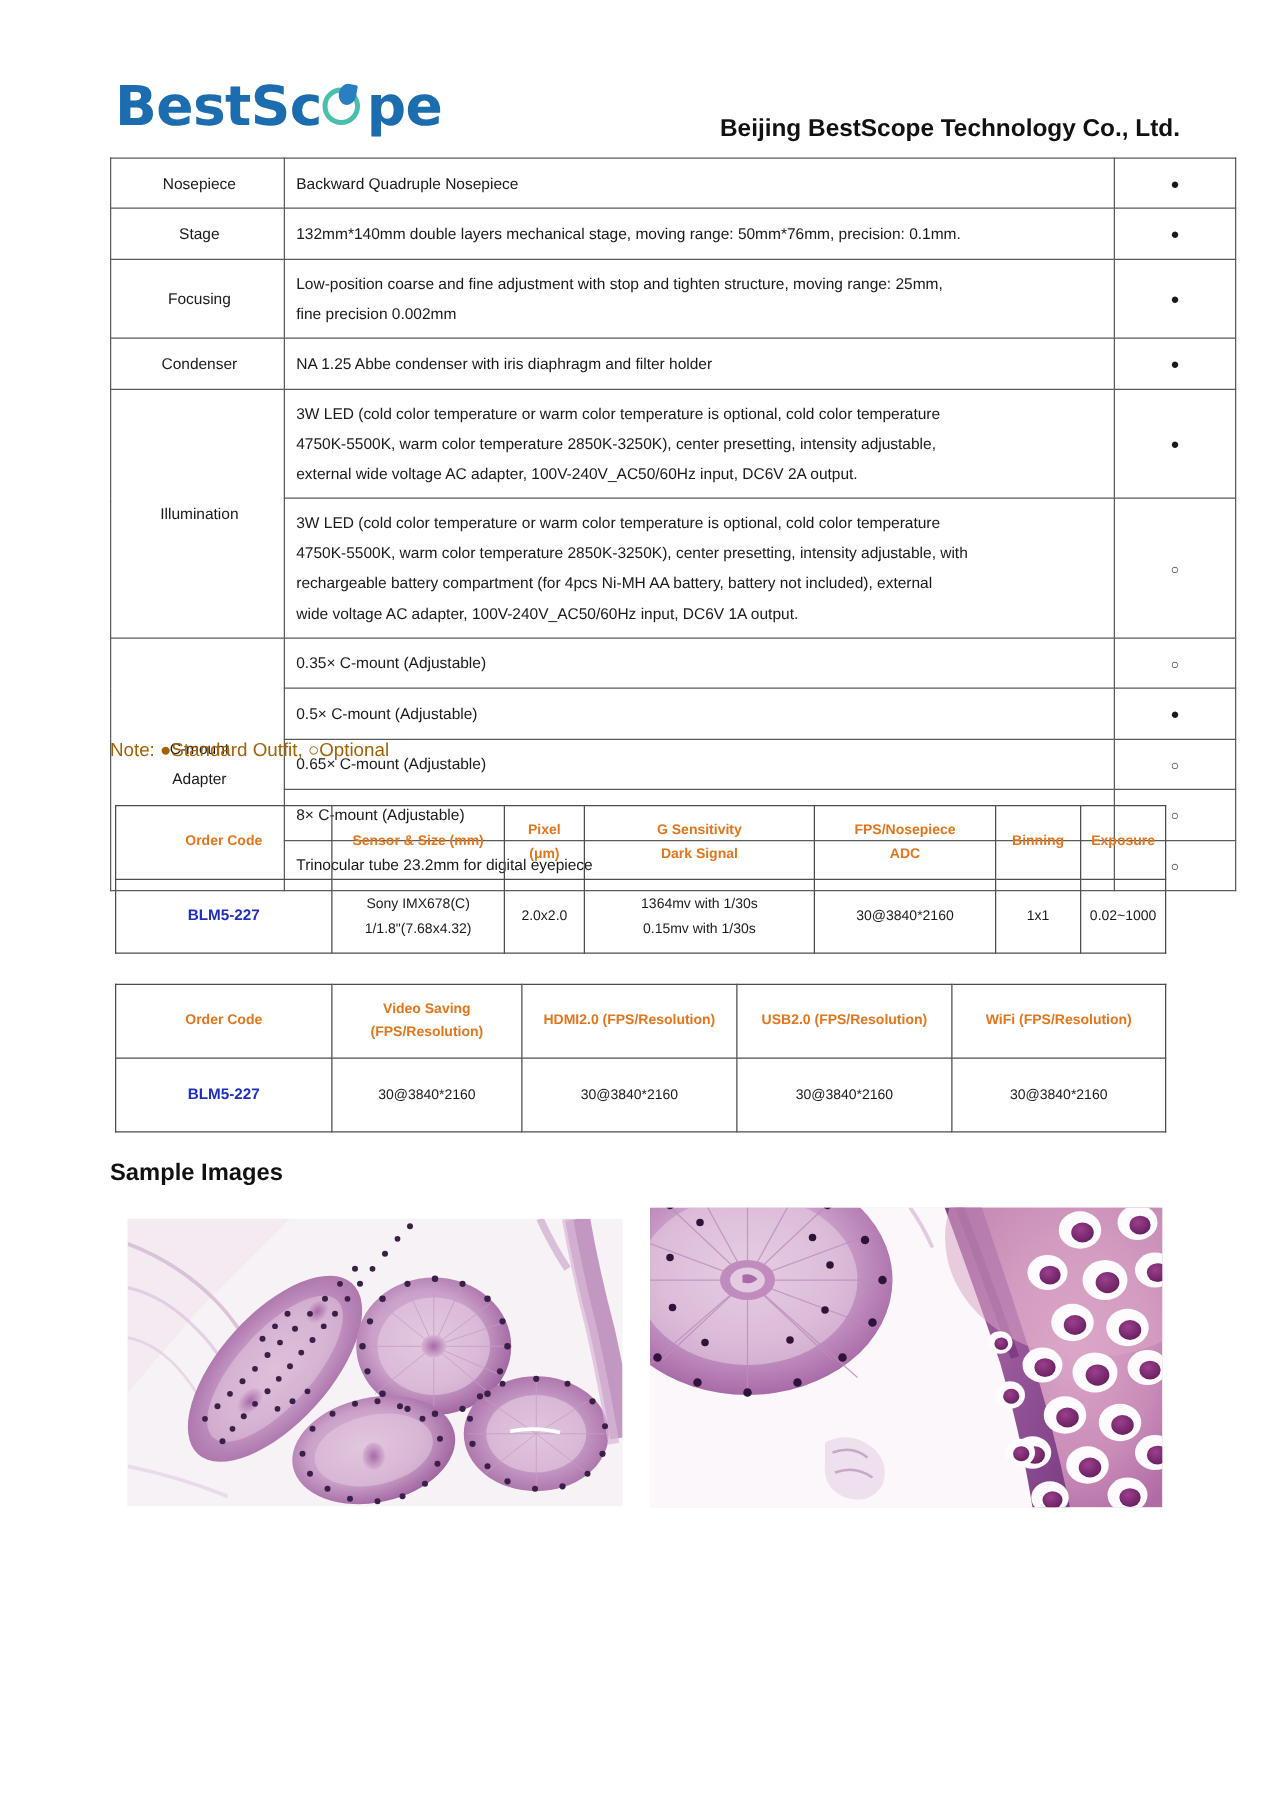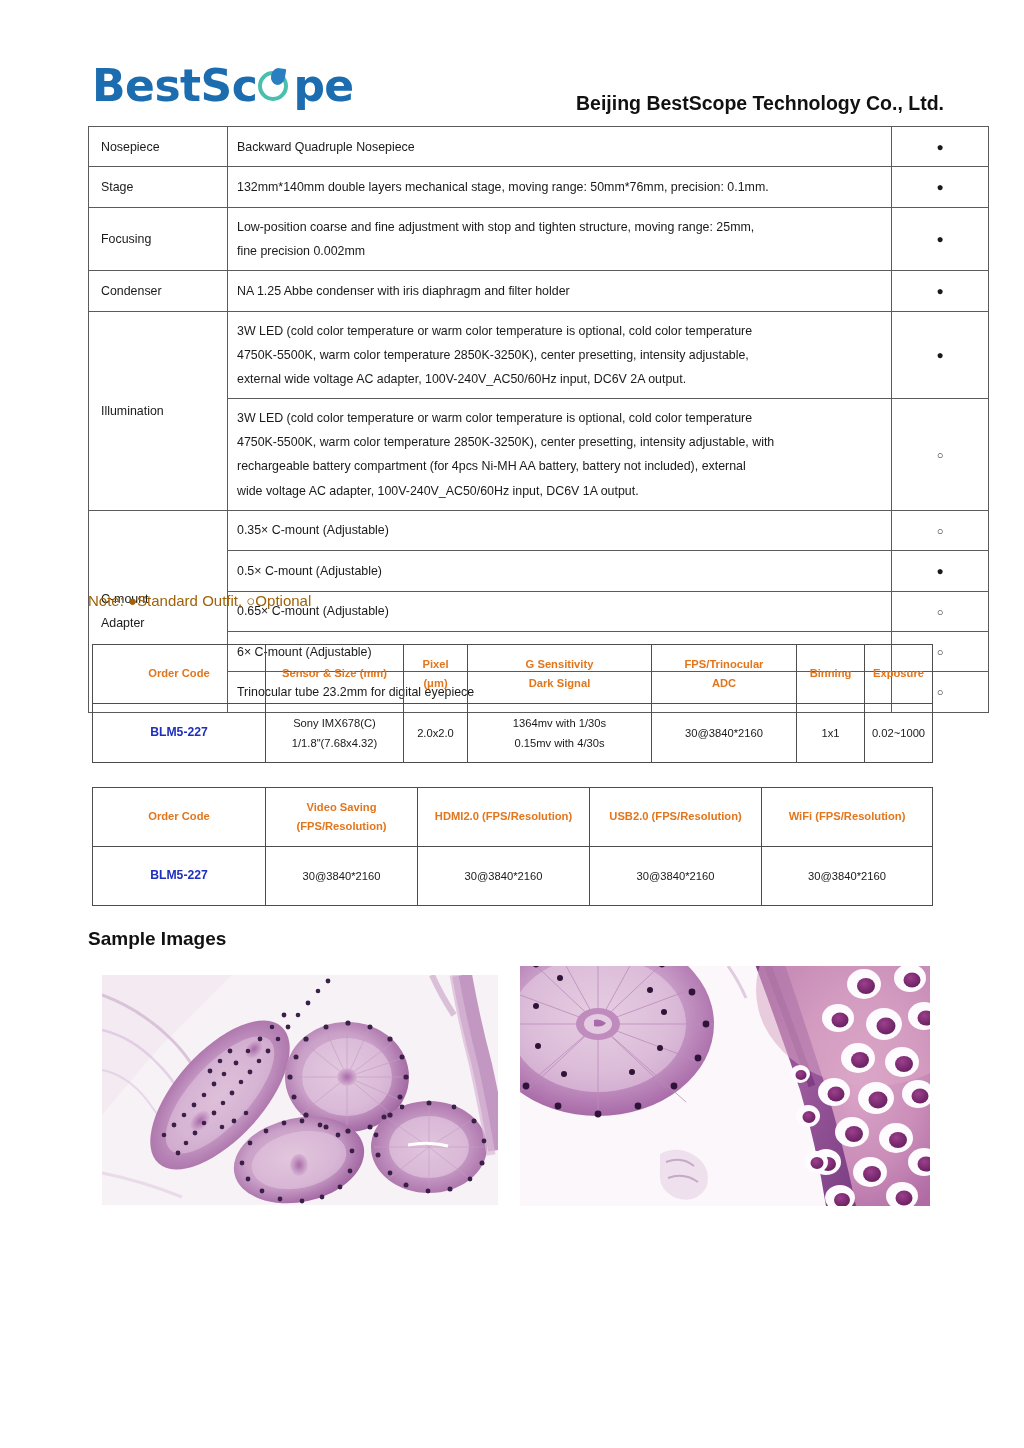--- a/index.html
+++ b/index.html
@@ -97,20 +97,21 @@
   .spec-table td {
     border: 1px solid #5b5b5b;
     padding: 7px 9px;
     vertical-align: middle;
     line-height: 1.95;
     color: #1a1a1a;
   }
   .spec-table td.label {
     width: 117px;
     padding-left: 12px;
+    text-align: center;
   }
   .spec-table td.desc {
     width: 645px;
   }
   .spec-table td.mark {
     width: 92px;
     text-align: center;
     font-size: 13px;
     padding: 7px 2px;
   }
@@ -253,21 +254,21 @@
       </tr>
       <tr>
         <td class="desc">0.5× C-mount (Adjustable)</td>
         <td class="mark"><span class="mark-solid"></span></td>
       </tr>
       <tr>
         <td class="desc">0.65× C-mount (Adjustable)</td>
         <td class="mark"><span class="mark-hollow"></span></td>
       </tr>
       <tr>
-        <td class="desc">6× C-mount (Adjustable)</td>
+        <td class="desc">8× C-mount (Adjustable)</td>
         <td class="mark"><span class="mark-hollow"></span></td>
       </tr>
       <tr>
         <td class="desc">Trinocular tube 23.2mm for digital eyepiece</td>
         <td class="mark"><span class="mark-hollow"></span></td>
       </tr>
     </tbody>
   </table>
 
   <div class="note">Note: ●Standard Outfit, ○Optional</div>
@@ -292,42 +293,42 @@
         </th>
         <th>
           <div>Pixel</div>
           <div>(μm)</div>
         </th>
         <th>
           <div>G Sensitivity</div>
           <div>Dark Signal</div>
         </th>
         <th>
-          <div>FPS/Trinocular</div>
+          <div>FPS/Nosepiece</div>
           <div>ADC</div>
         </th>
         <th>
           <div>Binning</div>
         </th>
         <th>
           <div>Exposure</div>
         </th>
       </tr>
     </thead>
     <tbody>
       <tr>
         <td class="order">BLM5-227</td>
         <td>
           <div>Sony IMX678(C)</div>
           <div>1/1.8"(7.68x4.32)</div>
         </td>
         <td>2.0x2.0</td>
         <td>
           <div>1364mv with 1/30s</div>
-          <div>0.15mv with 4/30s</div>
+          <div>0.15mv with 1/30s</div>
         </td>
         <td>30@3840*2160</td>
         <td>1x1</td>
         <td>0.02~1000</td>
       </tr>
     </tbody>
   </table>
 
   <table class="cam-table" id="camera-table-2">
     <colgroup>

